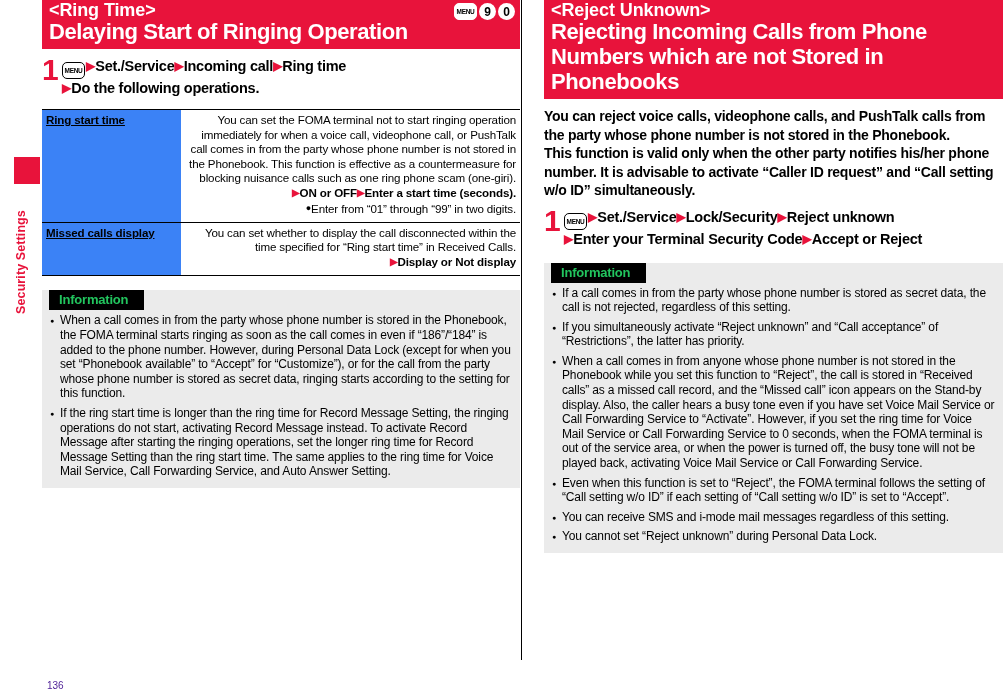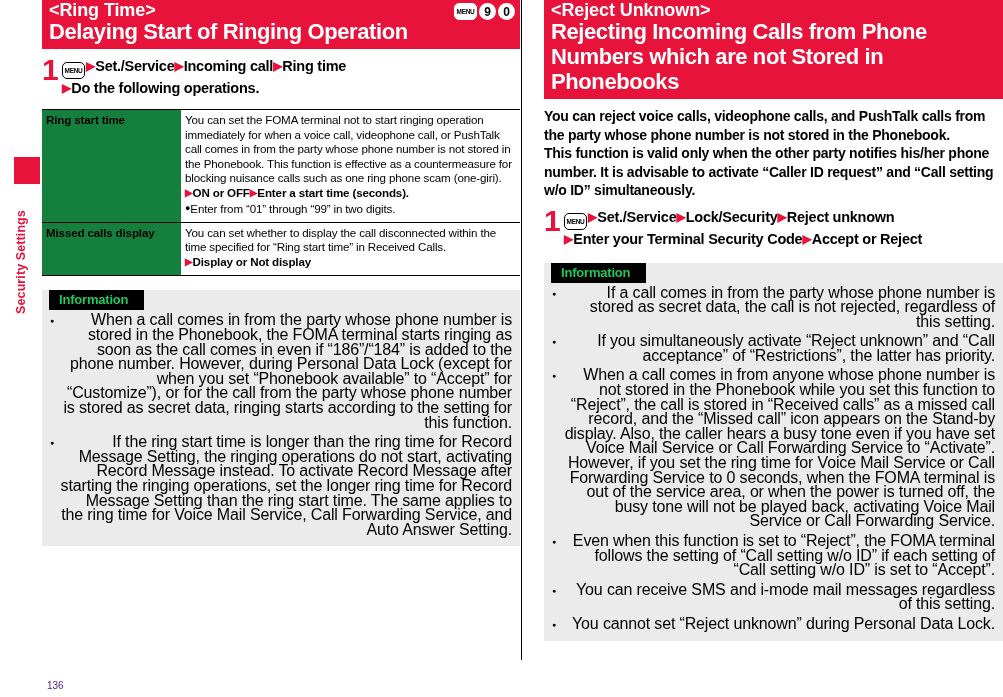--- a/index.html
+++ b/index.html
@@ -186,27 +186,28 @@
   }
   table.spec td {
     vertical-align: top;
     padding: 3px 4px 6px 4px;
     font-size: 11.6px;
     line-height: 14.6px;
     letter-spacing: -0.15px;
   }
   table.spec tr + tr td { border-top: 1px solid #000; }
   td.spec-label {
-    background: #15803d;
+    background: #3b82f6;
     font-weight: bold;
     width: 131px;
     padding-left: 5px;
     white-space: nowrap;
-  }
-  td.spec-desc { padding-left: 6px; }
+    text-decoration: underline;
+  }
+  td.spec-desc { padding-left: 6px; text-align: right; }
   .desc-action {
     font-weight: bold;
     display: block;
     margin-top: 0px;
   }
   .desc-note {
     display: block;
     margin-top: 0px;
   }
   .bulletdot { font-size: 9px; vertical-align: 1.5px; }
@@ -237,25 +238,24 @@
     letter-spacing: -0.2px;
   }
   ul.info-list {
     list-style: none;
     margin: 3px 0 0 0;
     padding: 0 8px 0 8px;
   }
   ul.info-list li {
     position: relative;
     padding-left: 10px;
-    font-size: 16px;
+    font-size: 12px;
     line-height: 14.6px;
     letter-spacing: -0.15px;
     margin-bottom: 5px;
-    text-align: right;
   }
   ul.info-list li:last-child { margin-bottom: 0; }
   ul.info-list li::before {
     content: "\25CF";
     position: absolute;
     left: 0;
     top: 0px;
     font-size: 7px;
     line-height: 15px;
   }

